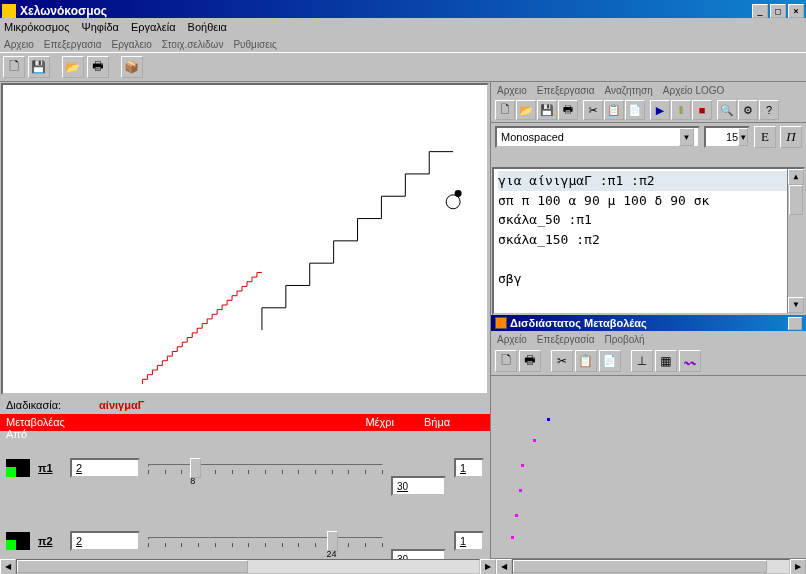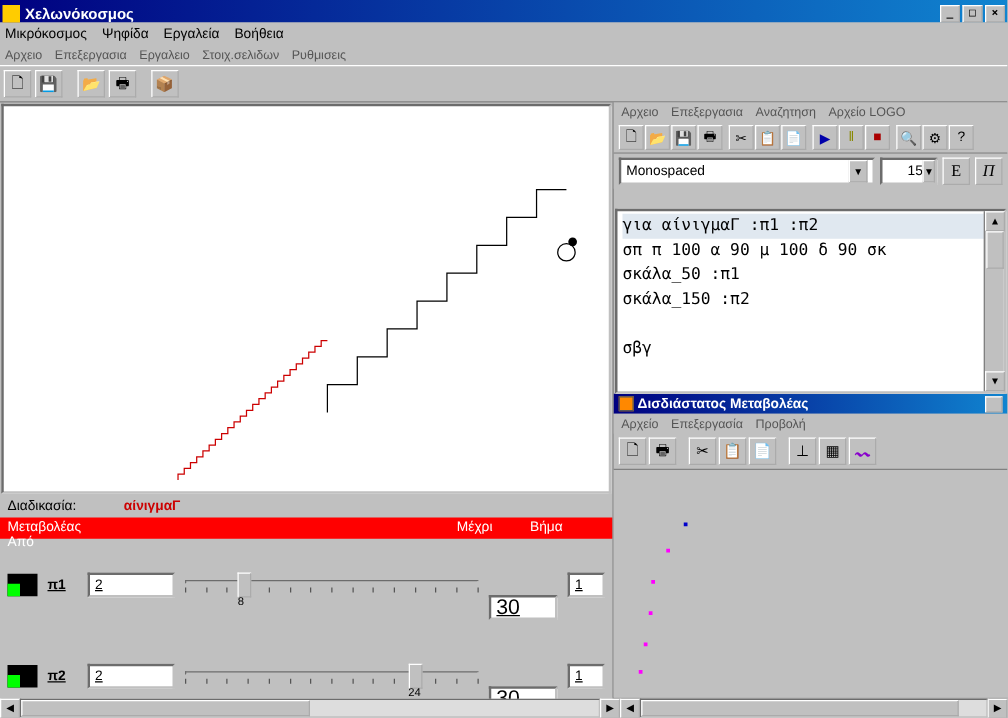--- a/index.html
+++ b/index.html
@@ -39,21 +39,21 @@
 .red-header { background: red; color: white; display: flex; padding: 2px 6px; font-size: 11px; height: 17px; }
 .red-header span:nth-child(1){ width: 90px; }
 .red-header span:nth-child(2){ flex:1; text-align:right; padding-right: 30px;}
 .red-header span:nth-child(3){ width: 60px; }
 
 .slider-row { display: flex; align-items: center; padding: 8px 6px; gap: 8px; text-decoration: underline; }
 .slider-icon { width: 24px; height: 18px; background: black; position: relative; }
 .slider-icon::after { content:''; position:absolute; left:0; bottom:0; width:10px; height:10px; background:#00ff00; }
 .slider-label { font-weight: bold; width: 24px; color: #000; }
 .num-input { width: 70px; height: 20px; border: 2px inset #c0c0c0; background: white; padding: 1px 4px; font-size: 11px; }
-.num-input-sm { width: 55px; height: 20px; border: 2px inset #c0c0c0; background: white; padding: 1px 4px; font-size: 17px; margin-top: 37px; }
+.num-input-sm { width: 55px; height: 20px; border: 2px inset #c0c0c0; background: white; padding: 1px 4px; font-size: 10px; margin-top: 37px; }
 .num-input-xs { width: 30px; height: 20px; border: 2px inset #c0c0c0; background: white; padding: 1px 4px; font-size: 11px; }
 .slider-track { flex: 1; height: 24px; position: relative; }
 .slider-groove { position: absolute; top: 8px; left: 0; right: 0; height: 3px; border: 1px inset #c0c0c0; background: #c0c0c0; }
 .slider-ticks { position: absolute; top: 14px; left: 0; right: 0; height: 4px; display: flex; justify-content: space-between; }
 .slider-tick { width: 1px; height: 4px; background: #555; }
 .slider-thumb { position: absolute; top: 2px; width: 11px; height: 20px; background: #c0c0c0; border: 1px outset #fff; cursor: pointer; }
 .slider-val { position: absolute; top: 20px; font-size: 9px; }
 
 .right-submenu { display: flex; padding: 2px 6px; gap: 10px; font-size: 10px; color: #555; background:#c0c0c0; height:16px; align-items:center; overflow:hidden;}
 .right-toolbar { display: flex; padding: 2px 4px; gap: 1px; background:#c0c0c0; border-bottom:1px solid #808080; flex-wrap:nowrap; overflow:hidden;}

